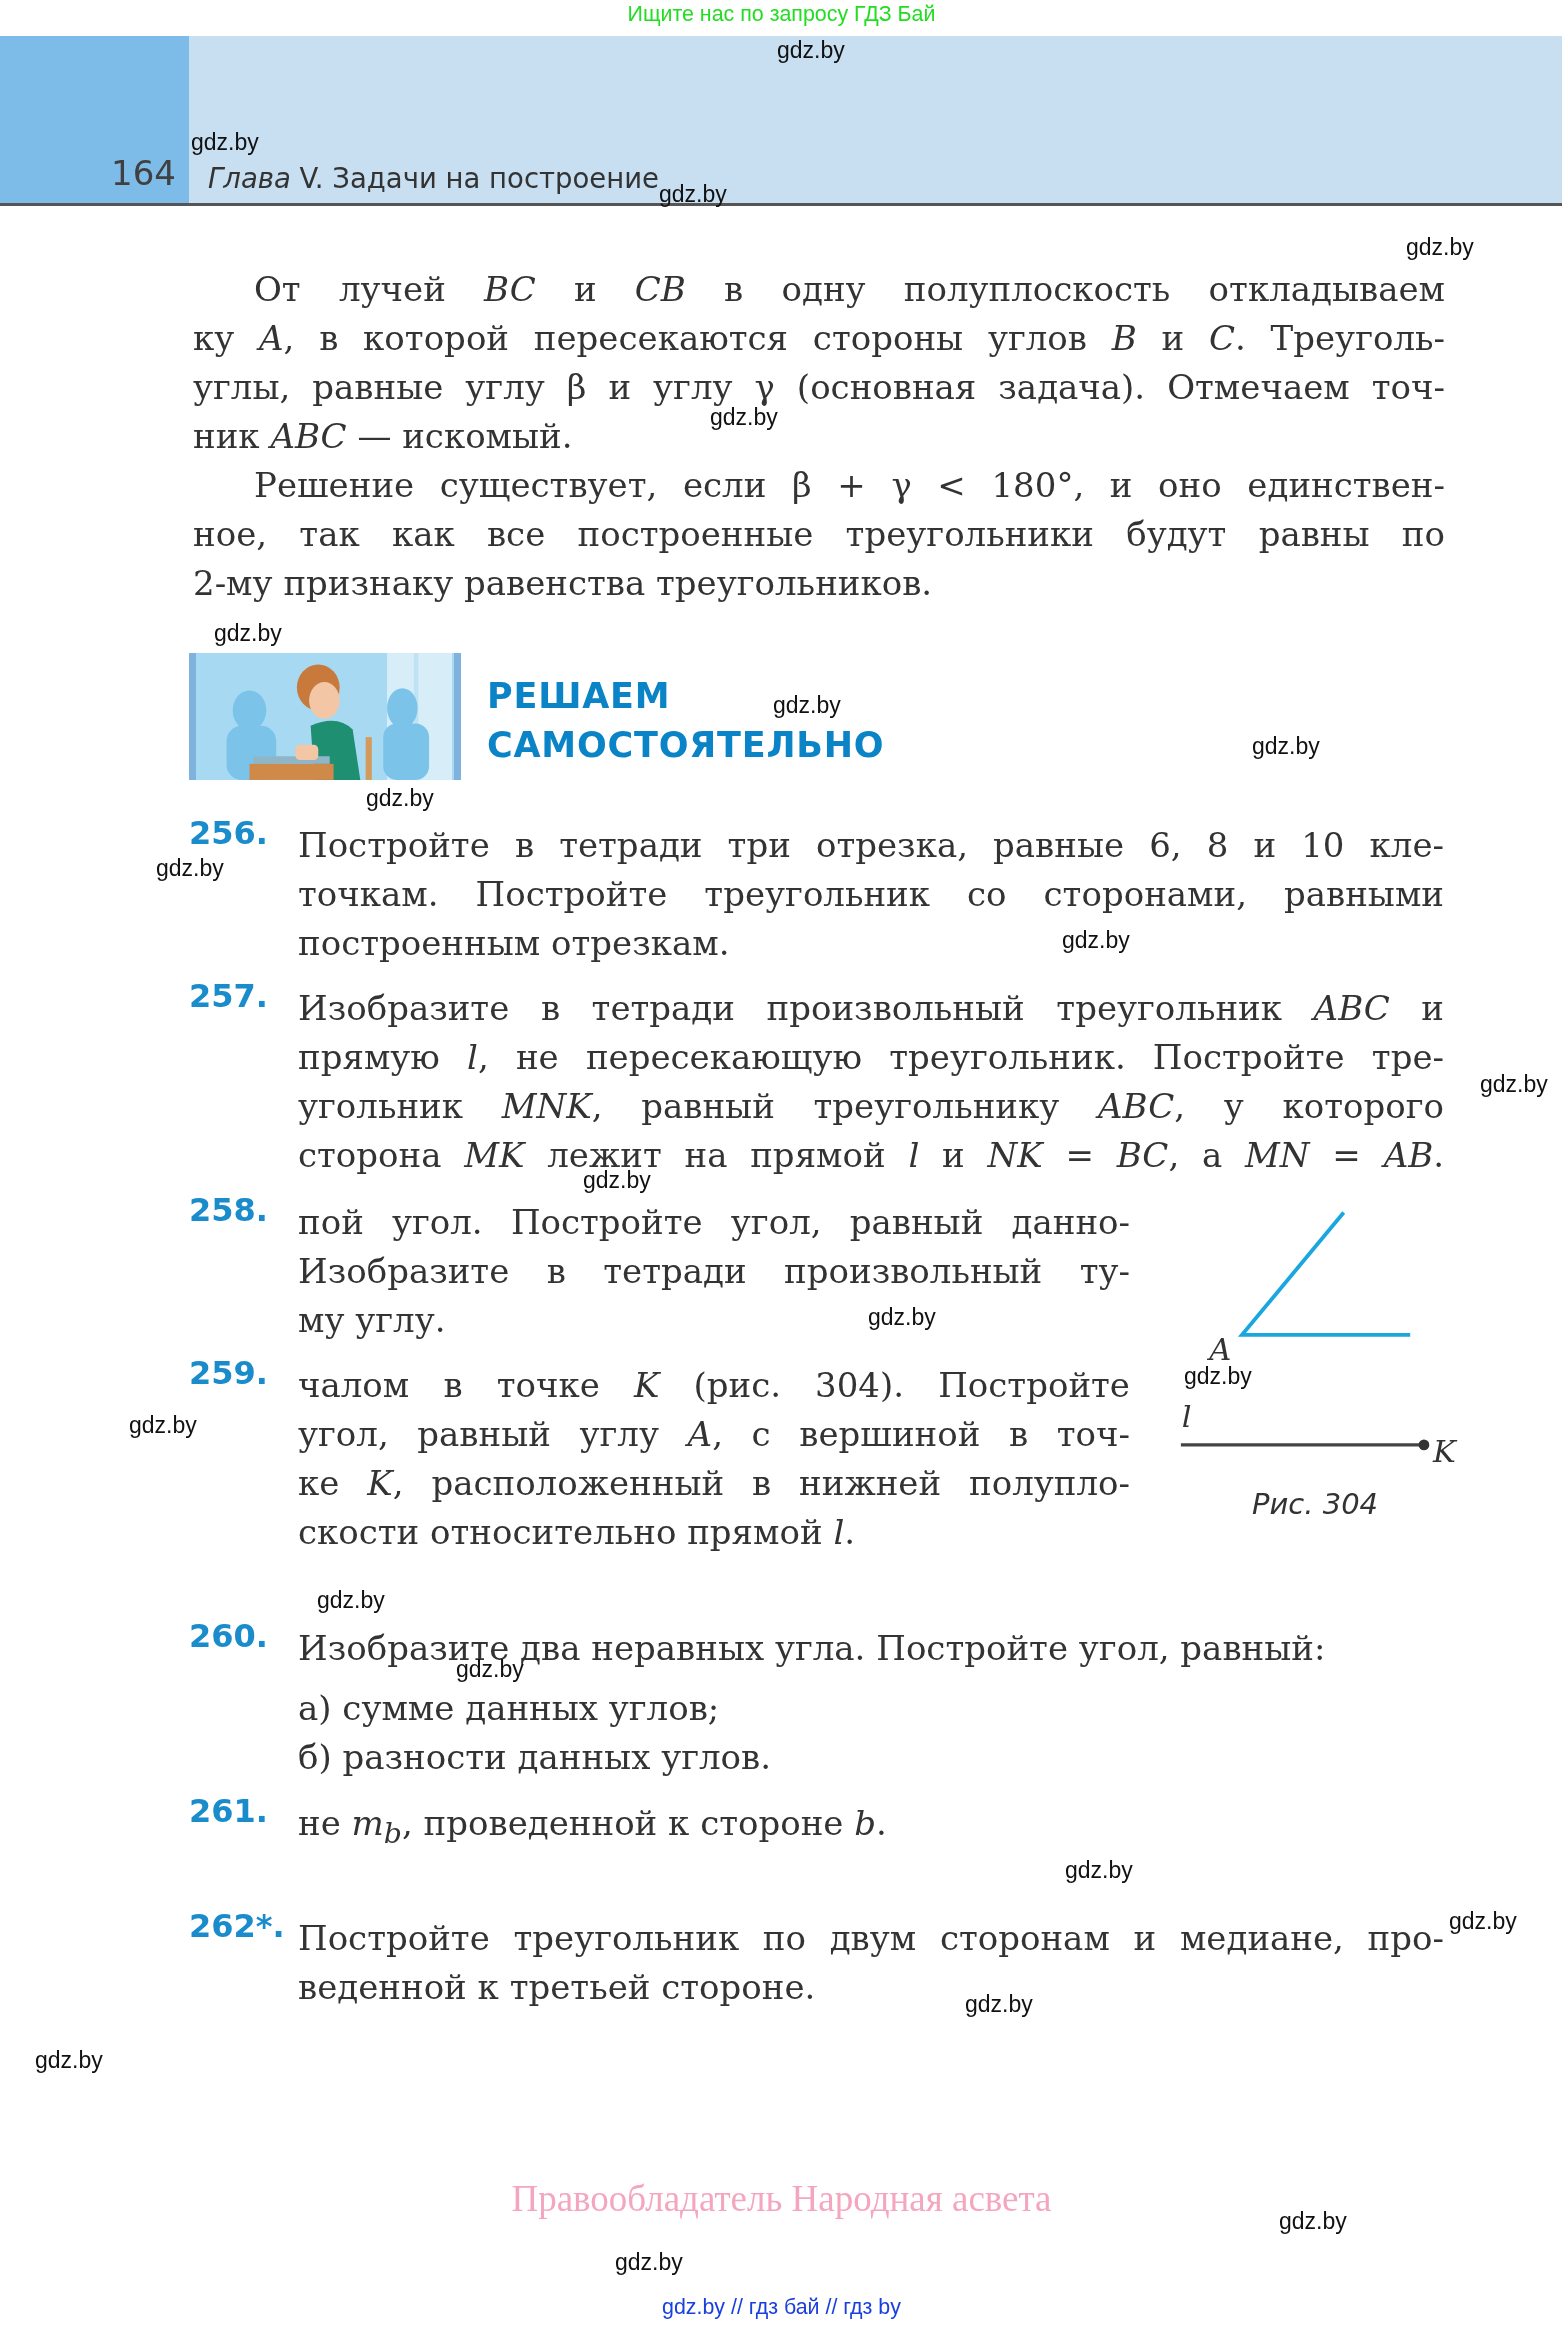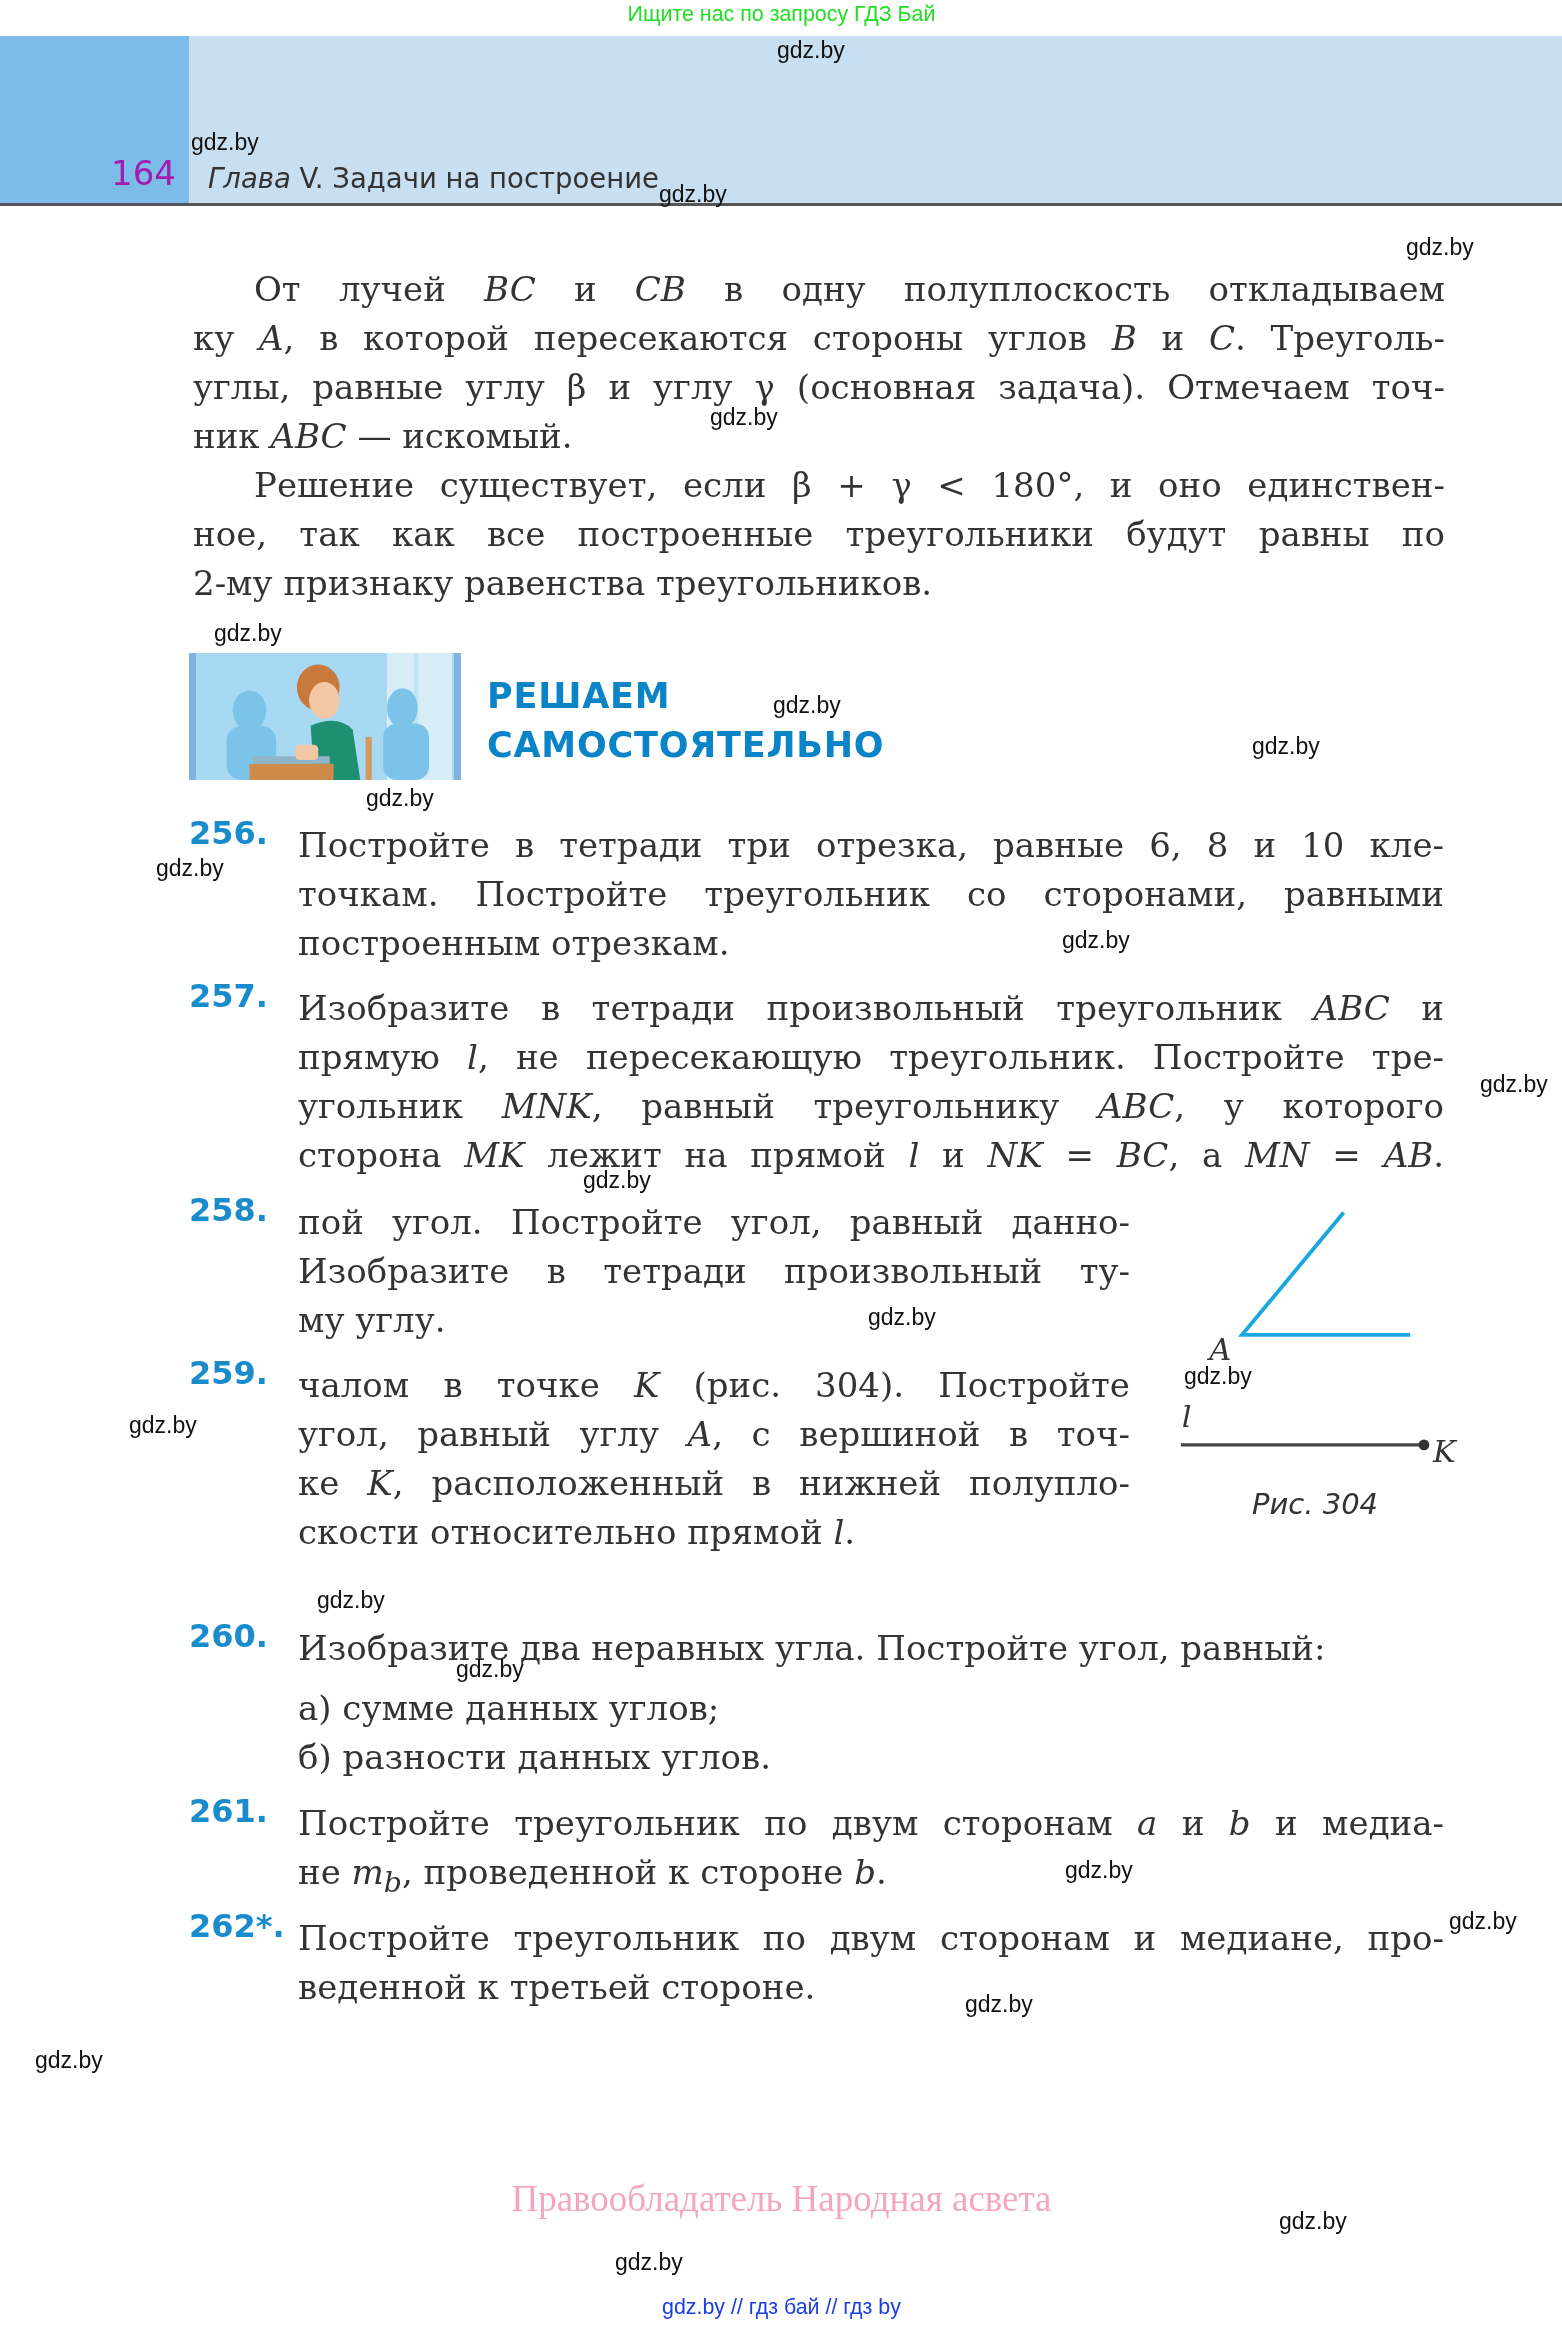--- a/index.html
+++ b/index.html
@@ -2,21 +2,21 @@
 <html style="font-size:12.2px"><head>
 <meta charset="utf-8">
 <style>
   html, body { margin:0; padding:0; }
   body { width:1563px; height:2330px; position:relative; background:#ffffff; overflow:hidden; font-family:"DejaVu Serif", serif; color:#333333; }
   .abs { position:absolute; }
   .topnote { position:absolute; top:1.5px; left:0; width:1563px; text-align:center; font-family:"Liberation Sans", sans-serif; font-size:21.4px; color:#22dd22; }
   .band { position:absolute; top:36px; left:0; width:1563px; height:169px; background:#c8dff2; }
   .band-left { position:absolute; top:36px; left:0; width:189px; height:169px; background:#7dbce8; }
   .band-line { position:absolute; top:203px; left:0; width:1563px; height:3.1px; background:#555555; }
-  .page-num { position:absolute; top:153px; left:107px; width:69px; text-align:right; font-family:"DejaVu Sans", sans-serif; font-size:34px; color:#a21caf; }
+  .page-num { position:absolute; top:153px; left:107px; width:69px; text-align:right; font-family:"DejaVu Sans", sans-serif; font-size:34px; color:#404040; }
   .chapter { position:absolute; top:162px; left:208px; font-family:"DejaVu Sans", sans-serif; font-size:27.5px; color:#333333; }
   .chapter i { font-style:italic; }
   .wm { position:absolute; font-family:"Liberation Sans", sans-serif; font-size:23px; color:#111111; }
   .para { position:absolute; left:193px; width:1252px; font-size:34px; line-height:49px; text-align:justify; }
   .para .ln { display:block; text-align:justify; text-align-last:justify; white-space:nowrap; }
   .para .ln.last { text-align-last:left; }
   .indent { padding-left:61px; }
   i.m { font-style:italic; }
   .hero { position:absolute; left:189px; top:653px; width:272px; height:127px; background:#a8d9f3; overflow:hidden; border-left:7.7px solid #7fb3dd; border-right:7.7px solid #7fb3dd; box-sizing:border-box; }
   .section-title { position:absolute; left:487px; top:672px; font-family:"DejaVu Sans", sans-serif; font-weight:bold; font-size:35px; line-height:49px; color:#0a84c6; letter-spacing:0.8px; }
@@ -128,21 +128,20 @@
   <div class="task-body" style="width:1146px;">
     <span class="ln last">Изобразите два неравных угла. Постройте угол, равный:</span>
     <span class="ln last" style="margin-top:10.7px;">а) сумме данных углов;</span>
     <span class="ln last">б) разности данных углов.</span>
   </div>
 </div>
 
 <div class="task" style="top:1787px;">
   <div class="task-num">261.</div>
   <div class="task-body" style="width:1146px;">
-    <span class="ln">Постройте треугольник по двум сторонам <i class="m">a</i> и <i class="m">b</i> и медиа-</span>
     <span class="ln last">не <i class="m">m</i><sub><i class="m">b</i></sub>, проведенной к стороне <i class="m">b</i>.</span>
   </div>
 </div>
 
 <div class="task" style="top:1902px;">
   <div class="task-num">262*.</div>
   <div class="task-body" style="width:1146px;">
     <span class="ln">Постройте треугольник по двум сторонам и медиане, про-</span>
     <span class="ln last">веденной к третьей стороне.</span>
   </div>

